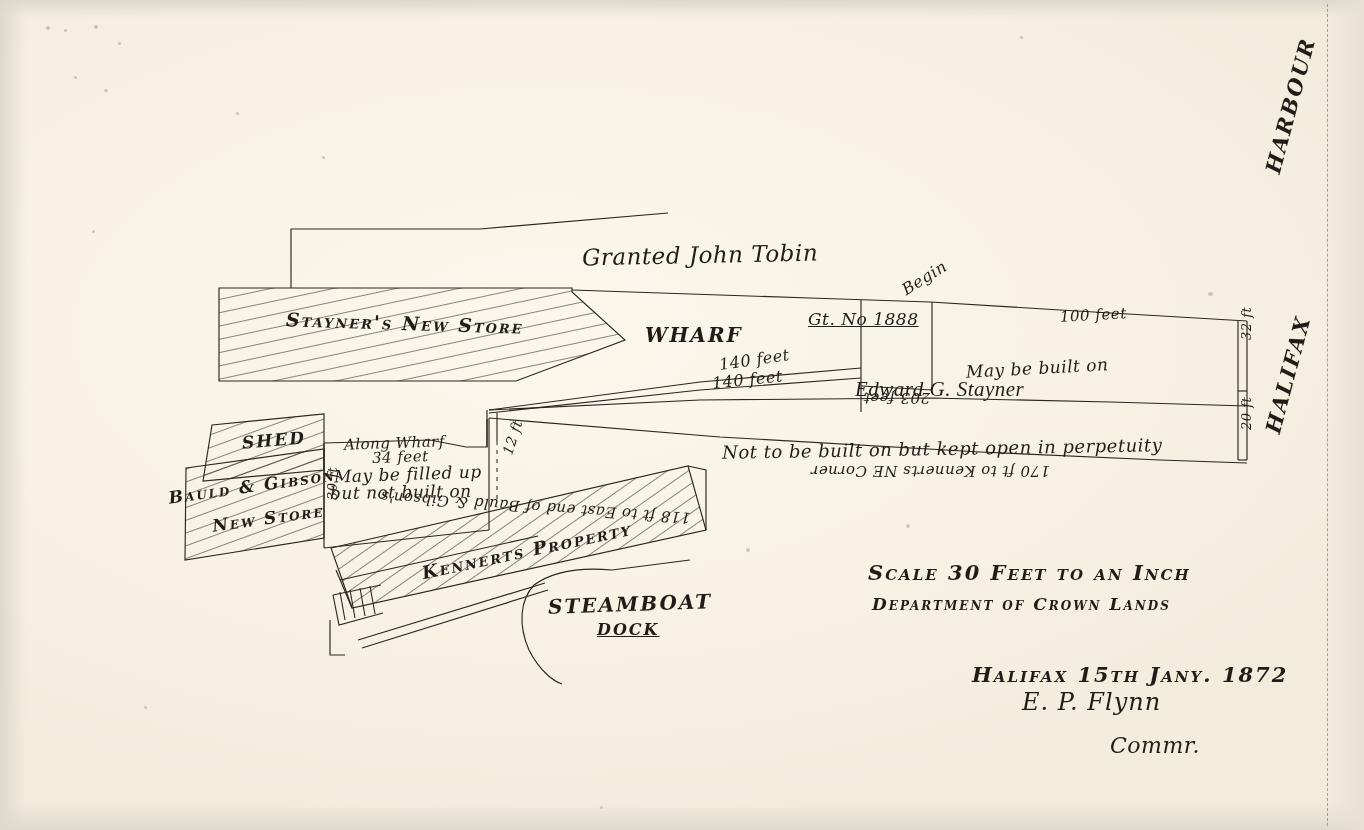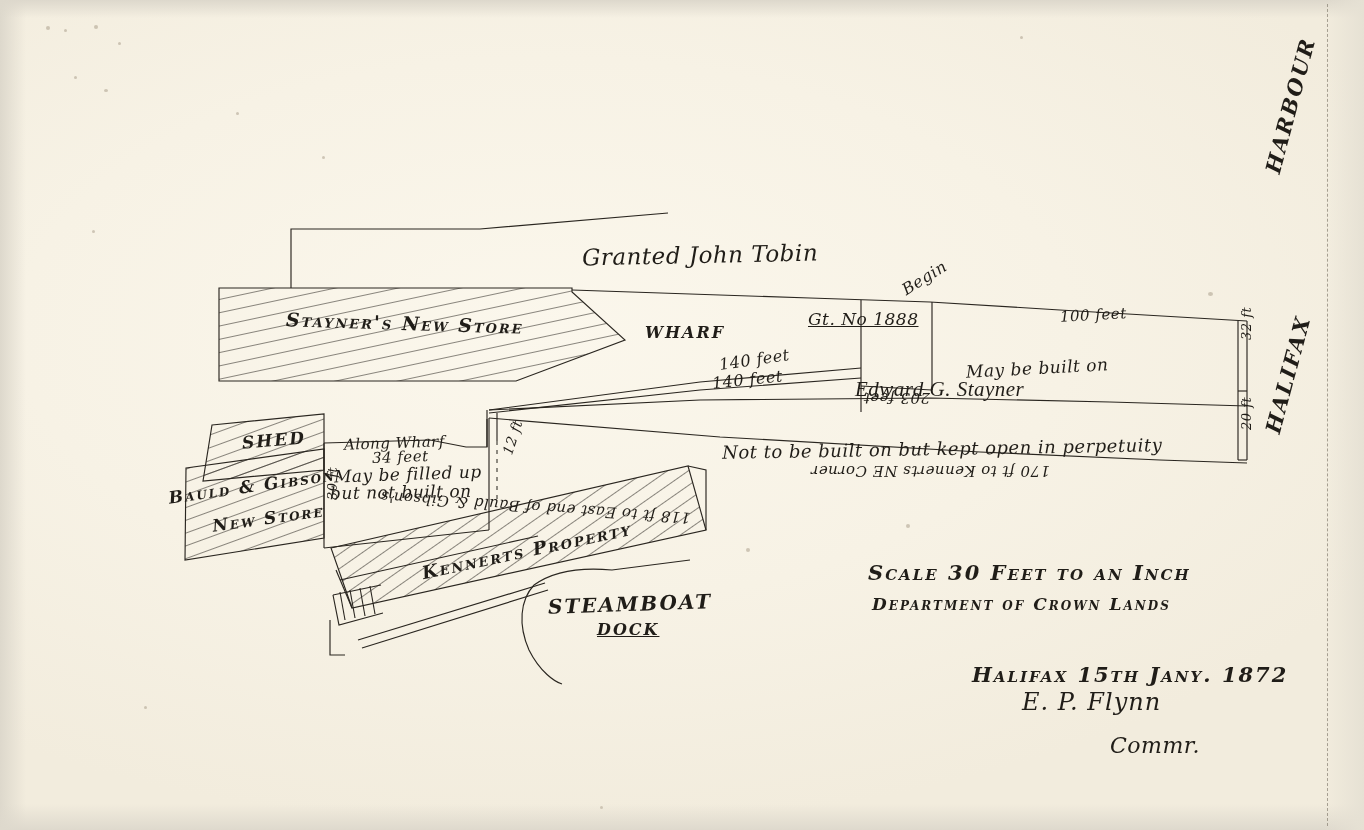--- a/index.html
+++ b/index.html
@@ -184,21 +184,21 @@
       <path class="ink-thin" d="M 534,585 C 552,572 580,567 612,570 L 690,560"></path>
 
       <path class="ink-thin" d="M 1238,460 L 1247,460"></path>
     </g>
   </svg>
 
   <div class="lbl" style="left:582px; top:243px; font-size:23px; transform:rotate(-1.2deg);">Granted John Tobin</div>
 
   <div class="lbl caps" style="left:286px; top:314px; font-size:19px; transform:rotate(1.8deg);">Stayner's New Store</div>
 
-  <div class="lbl caps" style="left:645px; top:325px; font-size:16px;">WHARF</div>
+  <div class="lbl caps" style="left:645px; top:325px; font-size:20px;">WHARF</div>
 
   <div class="lbl" style="left:900px; top:270px; font-size:16px; transform:rotate(-32deg);">Begin</div>
 
   <div class="lbl" style="left:808px; top:311px; font-size:17px;text-decoration:underline;">Gt. No 1888</div>
 
   <div class="lbl" style="left:1060px; top:308px; font-size:15px; transform:rotate(-3deg);">100 feet</div>
 
   <div class="lbl" style="left:719px; top:352px; font-size:16px; transform:rotate(-8deg);">140 feet</div>
 
   <div class="lbl" style="left:712px; top:372px; font-size:16px; transform:rotate(-6deg);">140 feet</div>

